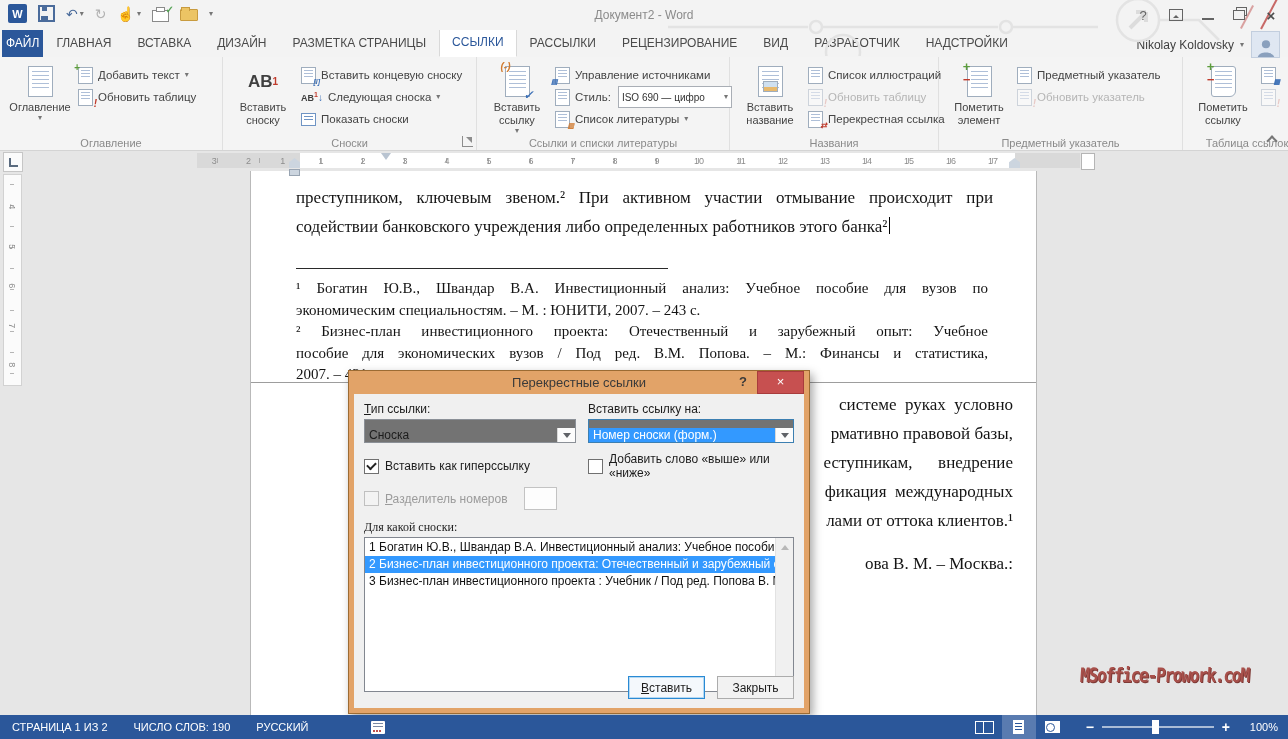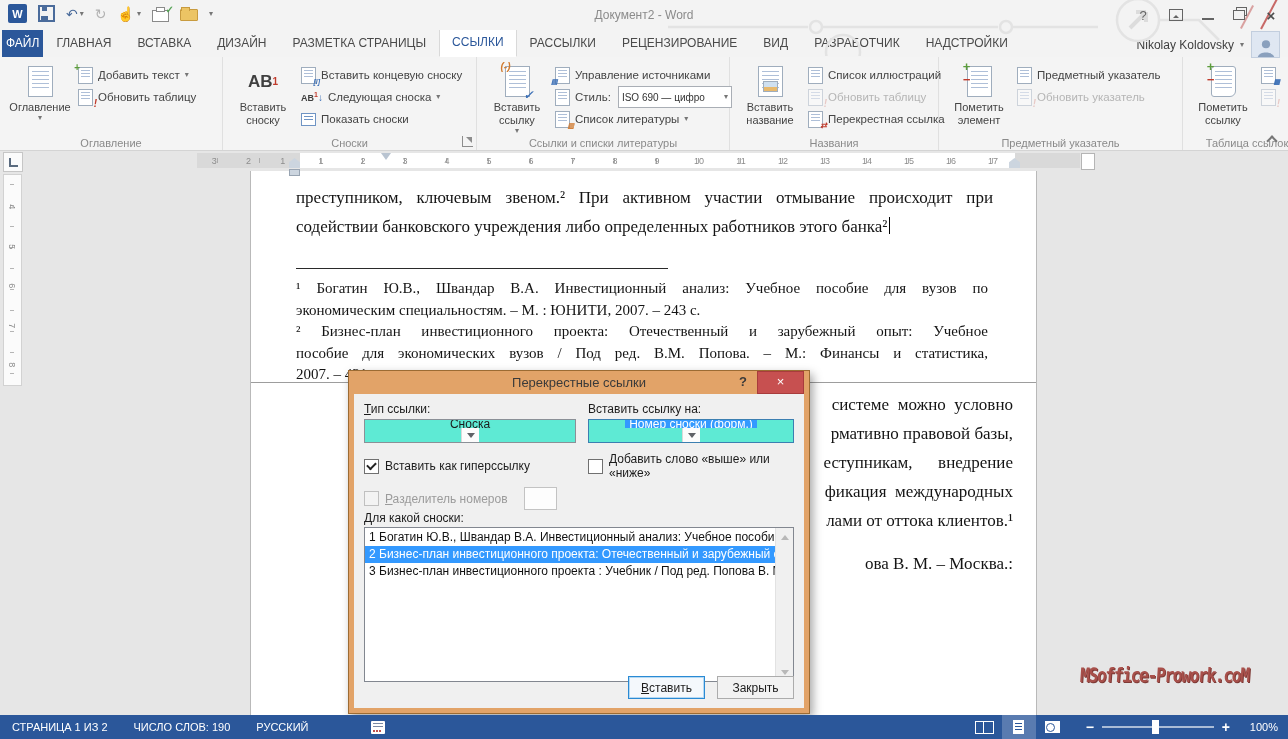--- a/index.html
+++ b/index.html
@@ -135,34 +135,34 @@
   .dialog{position:absolute;left:348px;top:370px;width:460px;height:342px;background:#e2a368;
         border:1px solid #9c6b33;box-shadow:3px 4px 9px rgba(0,0,0,.35);z-index:50;}
   .dlg-title{height:23px;line-height:23px;text-align:center;font-size:13px;color:#3a3a3a;}
   .dlg-help{position:absolute;right:58px;top:3px;font-size:13px;font-weight:bold;color:#3a3a3a;width:16px;text-align:center;}
   .dlg-close{position:absolute;right:5px;top:0;width:45px;height:21px;background:#c75050;border:1px solid #a83c3c;
         color:#fff;text-align:center;line-height:19px;font-size:13px;}
   .dlg-client{position:absolute;left:5px;right:5px;top:23px;bottom:5px;background:#f0f0f0;padding:8px 10px;font-size:12px;color:#1c1c1c;}
   .dlg-grid{display:grid;grid-template-columns:212px 206px;column-gap:12px;row-gap:3px;}
   .dlg-label{display:inline-block;}
   .ul-first::first-letter{text-decoration:underline;}
-  .combo{position:relative;height:22px;background:#5eead4;border:1px solid #8b9097;display:flex;align-items:center;flex-direction:column;}
+  .combo{position:relative;height:22px;background:#737373;border:1px solid #8b9097;display:flex;align-items:flex-end;}
   .combo-text{flex:1;padding:0 4px;display:flex;align-items:center;white-space:nowrap;overflow:hidden;}
   .combo-arrow{width:17px;border-left:1px solid #d9d9d9;background:#fcfcfc;display:flex;align-items:center;justify-content:center;}
   .combo-arrow::after{content:"";border:4px solid transparent;border-top:5px solid #5f6267;margin-top:5px;}
   .combo.sel{border-color:#3c7fb1;}
   .combo.sel .combo-text{background:#3399ff;color:#fff;}
   .cbrow{display:flex;align-items:center;gap:6px;margin-top:9px;}
   .cb{width:13px;height:13px;background:#fff;border:1px solid #707070;position:relative;flex:none;}
   .cb.checked::after{content:"";position:absolute;left:2px;top:2px;width:7px;height:4px;
         border-left:2px solid #222;border-bottom:2px solid #222;transform:rotate(-45deg);}
   .cb.disabled{border-color:#c0c0c0;background:#f3f3f3;}
   .dis{color:#9b9b9b;}
   .numsep-input{width:31px;height:21px;background:#fdfdfd;border:1px solid #c3c3c3;margin-left:10px;}
-  .for-label{margin-top:1px;}
+  .for-label{margin-top:10px;font-family:Liberation Serif, serif;}
   .listbox{position:relative;margin-top:2px;height:153px;background:#fff;border:1px solid #828790;overflow:hidden;}
   .lb-items{position:absolute;left:0;top:1px;right:17px;}
   .lb-item{height:17px;line-height:17px;padding:0 0 0 4px;white-space:nowrap;overflow:hidden;font-size:12px;color:#111;}
   .lb-item.sel{background:#3399ff;color:#fff;}
   .lb-scroll{position:absolute;right:0;top:0;bottom:0;width:17px;background:#f0f0f0;border-left:1px solid #e2e2e2;}
   .sarr{position:absolute;left:0;width:17px;height:17px;display:flex;align-items:center;justify-content:center;}
   .sarr.up{top:0;} .sarr.dn{bottom:0;}
   .sarr.up::after{content:"";border:4px solid transparent;border-bottom:5px solid #b8b8b8;margin-bottom:3px;}
   .sarr.dn::after{content:"";border:4px solid transparent;border-top:5px solid #b8b8b8;margin-top:3px;}
   .dlg-buttons{position:absolute;right:10px;bottom:9px;display:flex;gap:12px;}
@@ -503,21 +503,21 @@
       </div>
       <div class="fnsep"></div>
       <div class="footnotes">
           <div class="fnline">¹ Богатин Ю.В., Швандар В.А. Инвестиционный анализ: Учебное пособие для вузов по</div>
           <div class="fnline">экономическим специальностям. – М. : ЮНИТИ, 2007. – 243 с.</div>
           <div class="fnline">² Бизнес-план инвестиционного проекта: Отечественный и зарубежный опыт: Учебное</div>
           <div class="fnline">пособие для экономических вузов / Под ред. В.М. Попова. – М.: Финансы и статистика,</div>
           <div class="fnline">2007. – 431 с.</div>
         </div>
       <div class="pagebreak-line"></div>
-      <div class="frag"><div class="fragline">системе  можно  условно</div><div class="fragline">рмативно правовой базы,</div><div class="fragline">еступникам,      внедрение</div><div class="fragline">фикация  международных</div><div class="fragline">лами от оттока клиентов.¹</div><div class="fragline">ова В. М. – Москва.:</div></div>
+      <div class="frag"><div class="fragline">системе  руках  условно</div><div class="fragline">рмативно правовой базы,</div><div class="fragline">еступникам,      внедрение</div><div class="fragline">фикация  международных</div><div class="fragline">лами от оттока клиентов.¹</div><div class="fragline">ова В. М. – Москва.:</div></div>
     </div>
   </div>
 
   <div class="dialog">
     <div class="dlg-title">Перекрестные ссылки</div>
     <div class="dlg-help">?</div>
     <div class="dlg-close">×</div>
     <div class="dlg-client">
       <div class="dlg-grid">
         <span class="dlg-label ul-first">Тип ссылки:</span>

